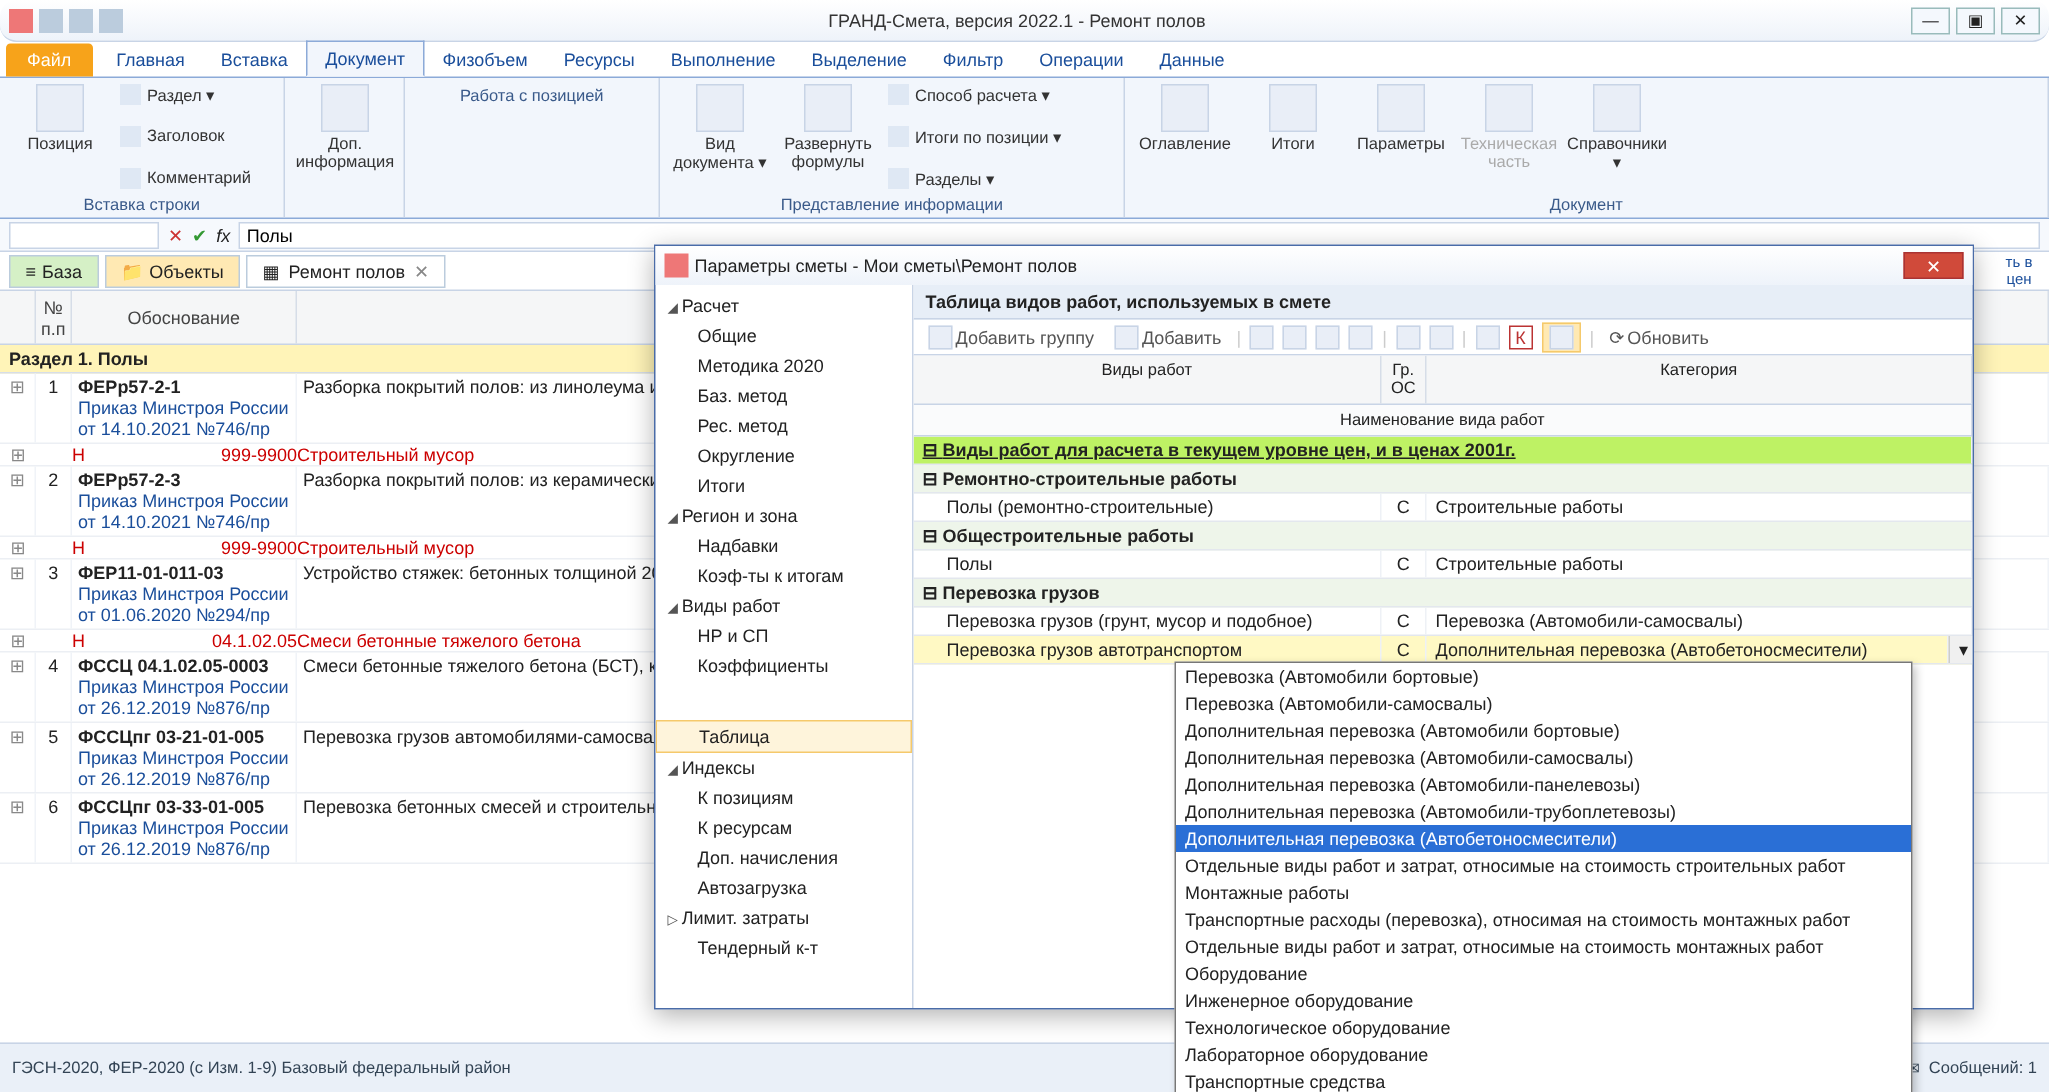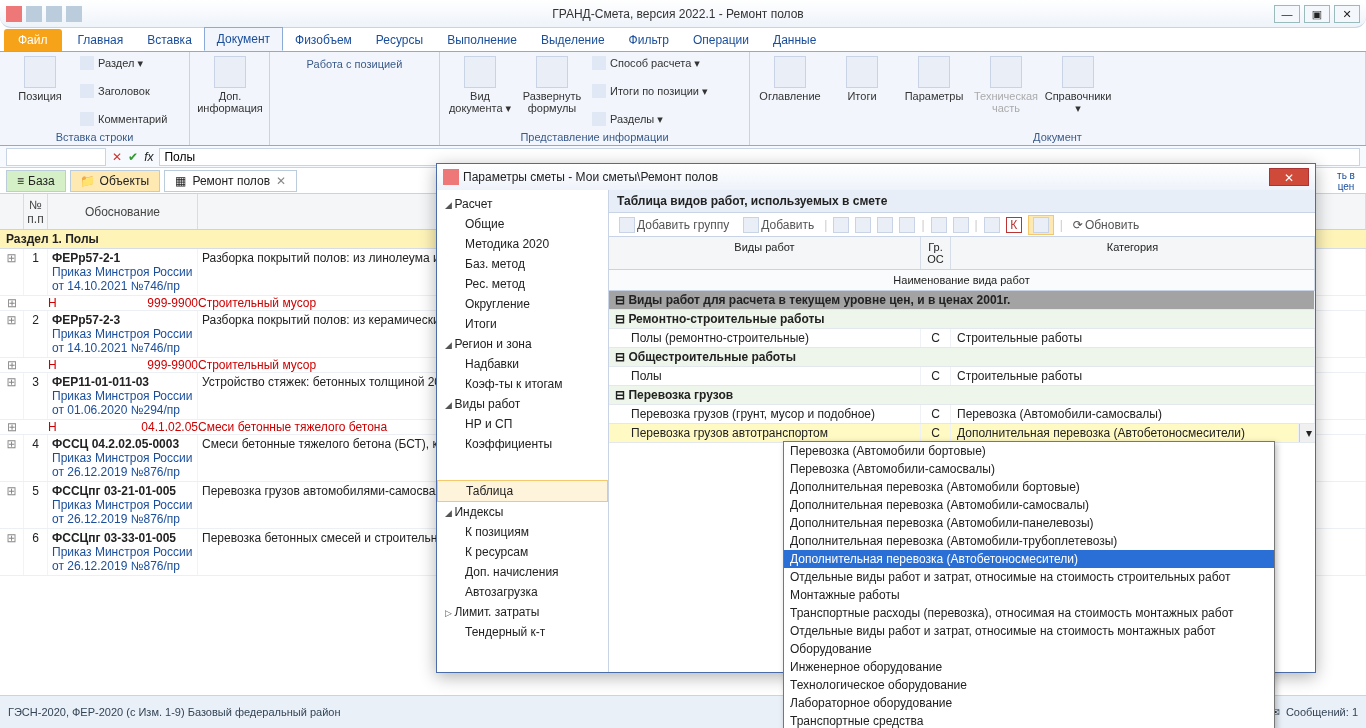--- a/index.html
+++ b/index.html
@@ -64,21 +64,21 @@
 .pane-title { background:#e7eef7; padding:4px 8px; font-weight:bold; font-size:12px; border-bottom:1px solid #c8d4e6; }
 .toolbar { height:24px; display:flex; align-items:center; gap:6px; padding:0 6px; border-bottom:1px solid #c8d4e6; font-size:12px; color:#555; }
 .toolbar .tb { display:flex; align-items:center; gap:2px; padding:1px 4px; }
 .toolbar .tb.on { background:#ffe9b3; border:1px solid #f5c96b; }
 .toolbar .ic16 { width:16px; height:16px; background:#e9eef7; border:1px solid #c8d4e6; display:inline-block; }
 .tbl { flex:1; overflow:auto; position:relative; }
 .tbl-head { display:flex; background:#f5f6f7; border-bottom:1px solid #c8d4e6; font-size:11px; position:sticky; top:0; }
 .th { border-right:1px solid #d6dde8; padding:4px; text-align:center; }
 .tr { display:flex; border-bottom:1px solid #e3e7ee; font-size:12px; }
 .td { border-right:1px solid #eef1f6; padding:2px 6px; overflow:hidden; white-space:nowrap; }
-.grp { background:#a3a3a3; font-weight:bold; }
+.grp { background:#bef264; font-weight:bold;text-decoration:underline; }
 .subgrp { background:#eef5ea; font-weight:bold; }
 .hl { background:#fff9c4; }
 .dd-arrow { width:16px; text-align:center; background:#f0f0f0; border-left:1px solid #ccc; }
 
 .dropdown { position:absolute; left:783px; top:441px; width:492px; background:#fff; border:1px solid #777; box-shadow:2px 2px 6px rgba(0,0,0,.25); font-size:12px; z-index:20; }
 .dropdown div { padding:2px 6px; white-space:nowrap; }
 .dropdown div.sel { background:#2a6fd6; color:#fff; }
 .scroll-hint { position:absolute; right:0; top:170px; width:40px; font-size:10px; color:#1a4e9b; text-align:center; line-height:1.1; }
 </style>
 </head>
@@ -273,21 +273,21 @@
       </div>
       <div class="subrow">
         <div class="c c-exp">⊞</div>
         <div class="c c-num"></div>
         <div class="c c-basis"><span class="red">Н</span><span class="red" style="float:right">04.1.02.05</span></div>
         <div class="c c-name red">Смеси бетонные тяжелого бетона</div>
       </div>
       <div class="row">
         <div class="c c-exp">⊞</div>
         <div class="c c-num">4</div>
-        <div class="c c-basis"><b>ФССЦ 04.2.02.05-0003</b><br><span class="link">Приказ Минстроя России от 26.12.2019 №876/пр</span></div>
+        <div class="c c-basis"><b>ФССЦ 04.1.02.05-0003</b><br><span class="link">Приказ Минстроя России от 26.12.2019 №876/пр</span></div>
         <div class="c c-name">Смеси бетонные тяжелого бетона (БСТ), класс В7,5 (М100)</div>
       </div>
       <div class="row">
         <div class="c c-exp">⊞</div>
         <div class="c c-num">5</div>
         <div class="c c-basis"><b>ФССЦпг 03-21-01-005</b><br><span class="link">Приказ Минстроя России от 26.12.2019 №876/пр</span></div>
         <div class="c c-name">Перевозка грузов автомобилями-самосвалами грузоподъемностью 10 т работающих вне карьера на расстояние: I класс груза до 5 км</div>
       </div>
       <div class="row">
         <div class="c c-exp">⊞</div>

